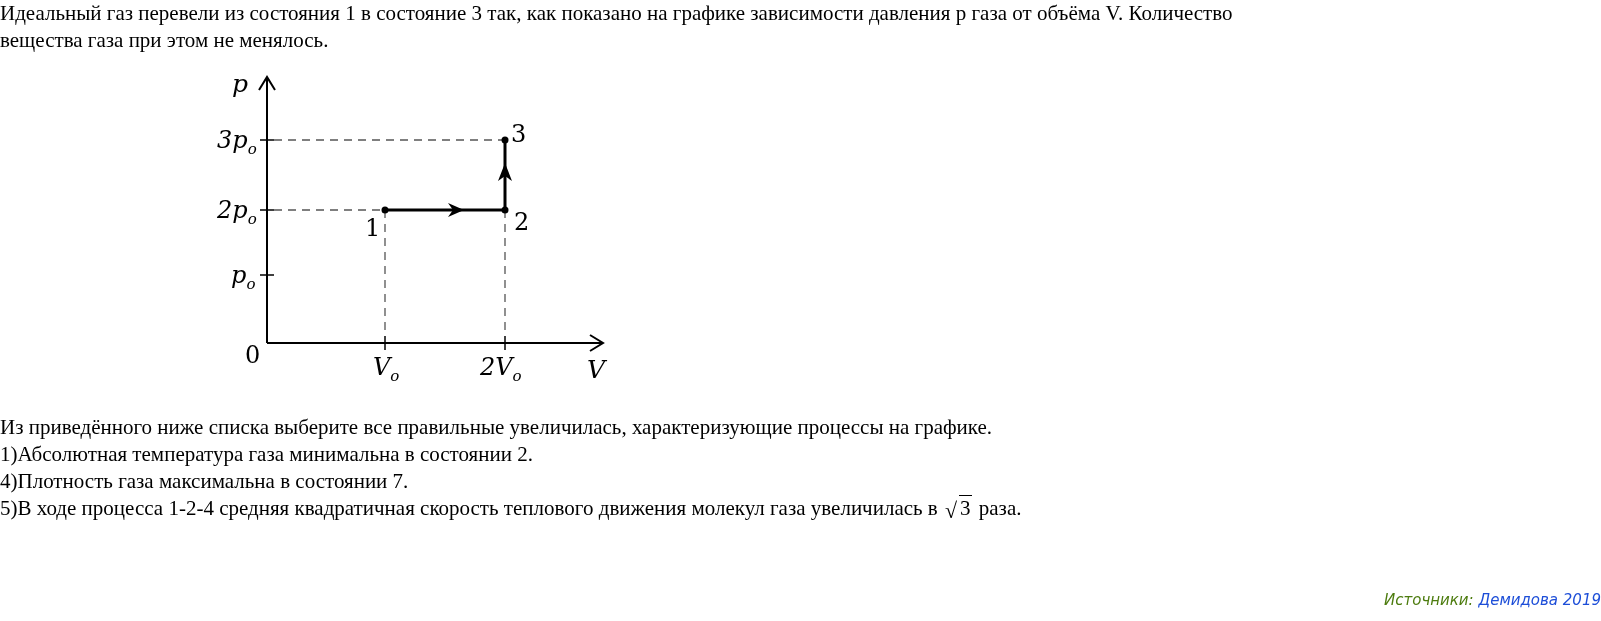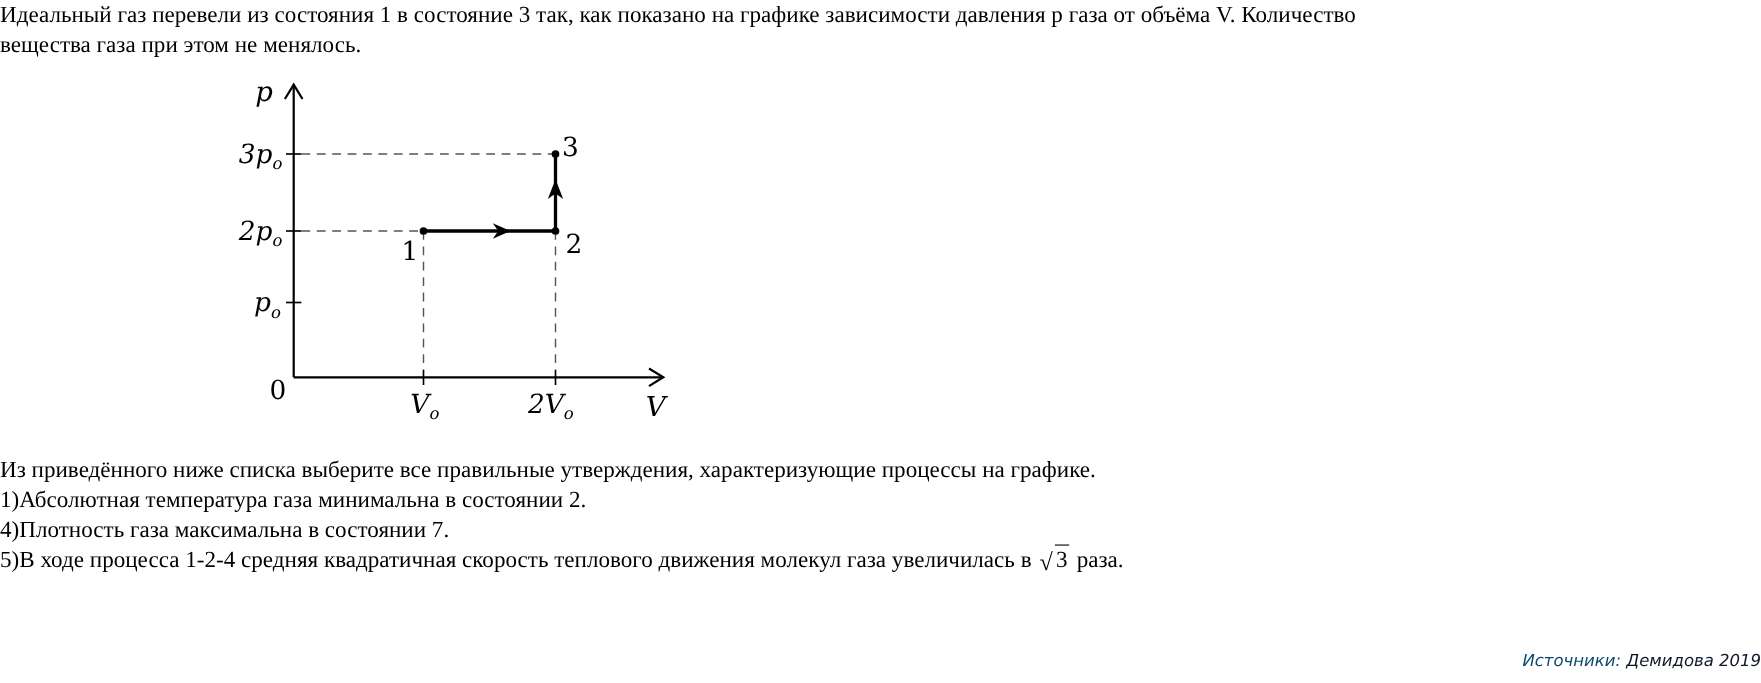--- a/index.html
+++ b/index.html
@@ -12,22 +12,22 @@
   .graph svg text { font-family: "DejaVu Serif", "Liberation Serif", serif; }
   .question { position: absolute; left: 0; top: 414px; line-height: 27px; }
   .question div { white-space: nowrap; }
   .sqrt { display: inline-block; position: relative; padding-left: 14px; margin: 0 2px; }
   .sqrt .rad-sign { position: absolute; left: 0; top: 2px; font-size: 22px; }
   .sqrt .rad-body { border-top: 1.4px solid #000; padding: 0 1px; }
   .source {
     position: absolute; right: 0; top: 591px; font-family: "DejaVu Sans", sans-serif;
     font-size: 15px; font-style: italic;
   }
-  .source .label { color: #0c4a6e; }
-  .source .value { color: #0f172a; }
+  .source .label { color: #4d7c0f; }
+  .source .value { color: #1d4ed8; }
 </style>
 </head>
 <body>
 
 <div class="intro">Идеальный газ перевели из состояния 1 в состояние 3 так, как показано на графике зависимости давления p газа от объёма V. Количество вещества газа при этом не менялось.</div>
 
 <div class="graph">
   <svg width="430" height="330" viewBox="0 0 430 330" xmlns="http://www.w3.org/2000/svg">
 
     <g stroke="#000" stroke-width="2" fill="none">
@@ -75,21 +75,21 @@
     <text x="173" y="315" font-size="24" font-style="italic"><tspan>V</tspan><tspan font-size="15" dy="6">o</tspan></text>
     <text x="280" y="315" font-size="24" font-style="italic"><tspan>2V</tspan><tspan font-size="15" dy="6">o</tspan></text>
 
     <text x="165" y="176" font-size="24">1</text>
     <text x="314" y="170" font-size="24">2</text>
     <text x="311" y="82" font-size="24">3</text>
   </svg>
 </div>
 
 <div class="question">
-  <div>Из приведённого ниже списка выберите все правильные утверждения, характеризующие процессы на графике.</div>
+  <div>Из приведённого ниже списка выберите все правильные увеличилась, характеризующие процессы на графике.</div>
   <div><span>1)</span><span>Абсолютная температура газа минимальна в состоянии 2.</span></div>
   <div><span>4)</span><span>Плотность газа максимальна в состоянии 7.</span></div>
   <div><span>5)</span><span>В ходе процесса 1-2-4 средняя квадратичная скорость теплового движения молекул газа увеличилась в</span> <span class="sqrt"><span class="rad-sign">√</span><span class="rad-body">3</span></span> <span>раза.</span></div>
 </div>
 
 <div class="source">
   <span class="label">Источники:</span>
   <span class="value">Демидова 2019</span>
 </div>
 

